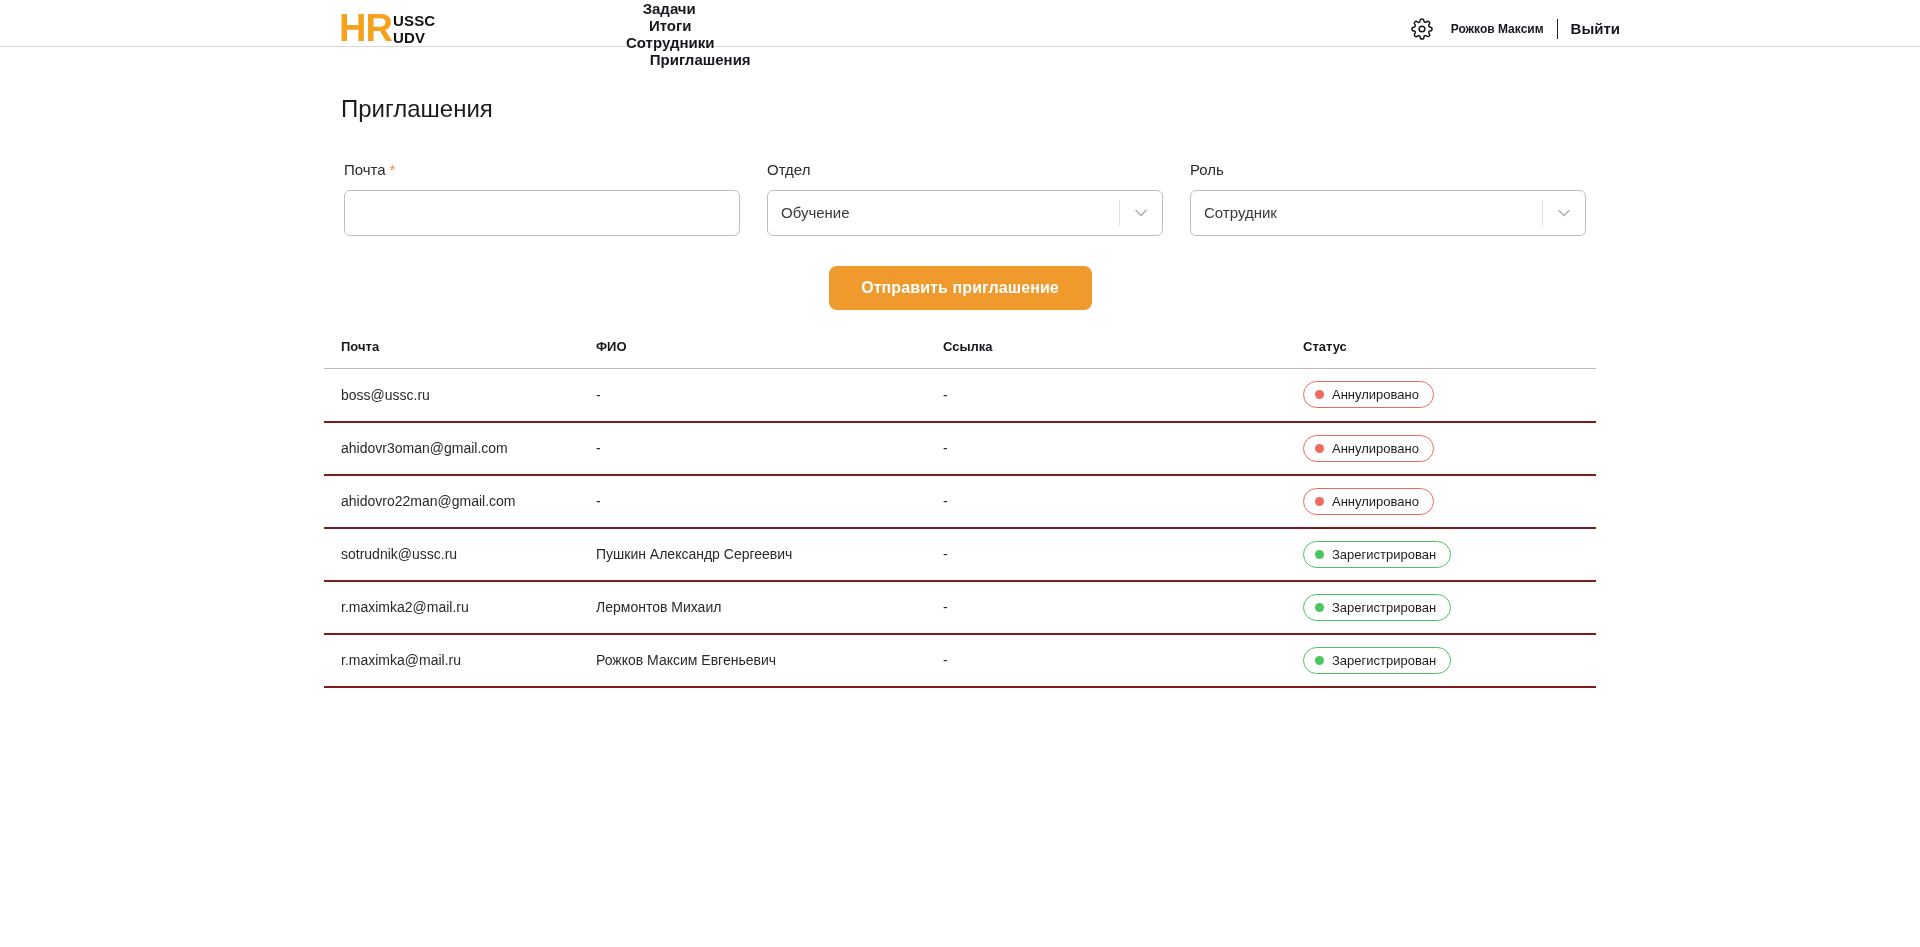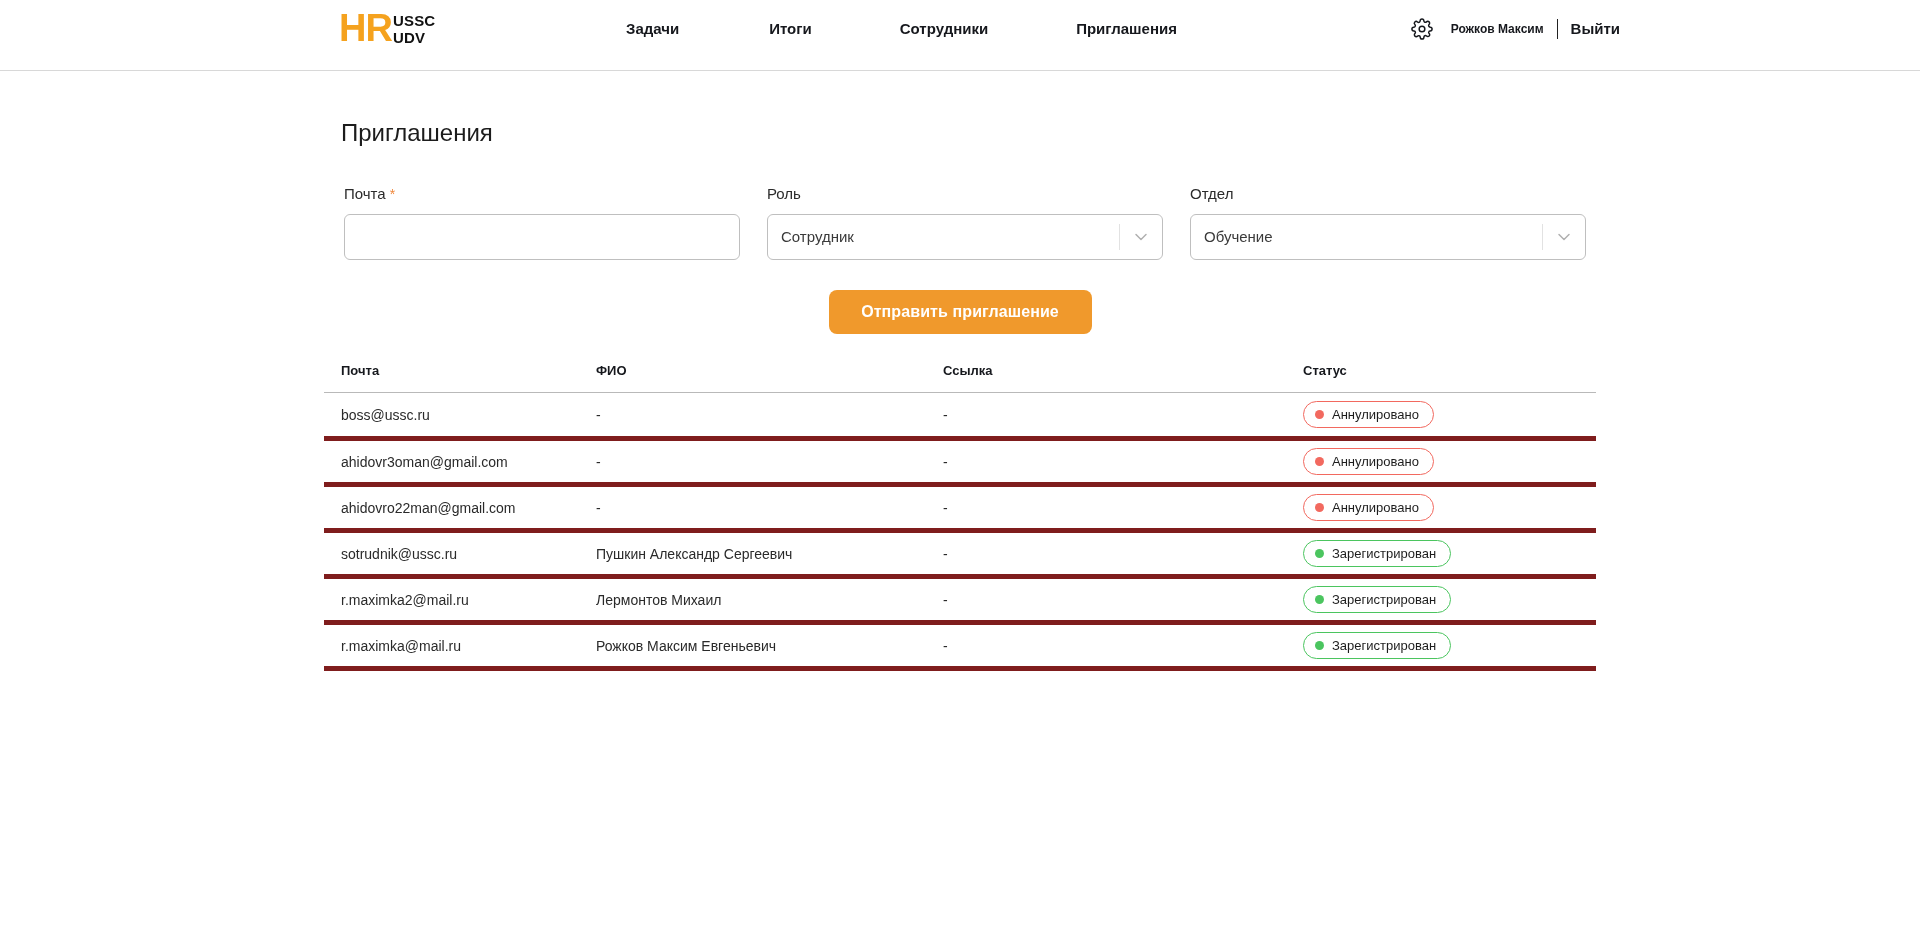--- a/index.html
+++ b/index.html
@@ -8,21 +8,21 @@
     margin: 0; padding: 0;
     width: 1920px; height: 947px;
     background: #ffffff;
     font-family: "Liberation Sans", "DejaVu Sans", sans-serif;
     color: #1a1a1a;
     overflow: hidden;
   }
 
   
   .topbar {
-    height: 71px;
+    height: 47px;
     width: 100%;
     background: #ffffff;
     border-bottom: 1px solid #d8d8d8;
     display: flex;
     align-items: center;
     position: relative;
   }
   .logo {
     position: absolute;
     left: 339px;
@@ -55,20 +55,21 @@
   }
 
   .mainnav {
     position: absolute;
     left: 612px;
     top: 0;
     height: 57px;
     display: flex;
     align-items: center;
     gap: 0;
+    flex-direction: column;
   }
   .navlink {
     font-size: 15px;
     font-weight: 700;
     color: #16181d;
     text-decoration: none;
     padding: 0 14px;
     white-space: nowrap;
     cursor: pointer;
   }
@@ -224,23 +225,23 @@
     text-align: left;
     font-size: 13px;
     font-weight: 700;
     color: #16181d;
     padding: 0 0 14px 17px;
     border-bottom: 1px solid #b9b9b9;
   }
   .tbl td {
     font-size: 14px;
     color: #2a2a2a;
-    height: 46px;
+    height: 53px;
     padding: 0 0 0 17px;
-    border-bottom: 5px solid #7f1d1d;
+    border-bottom: 2px solid #7f1d1d;
     vertical-align: middle;
   }
   .col-mail   { width: 255px; }
   .col-fio    { width: 347px; }
   .col-link   { width: 360px; }
   .col-status { width: 310px; }
 
   .badge {
     display: inline-flex;
     align-items: center;
@@ -307,36 +308,36 @@
 
       <div class="field">
         <label class="field-label">
           <span>Почта</span>
           <span class="req">*</span>
         </label>
         <input class="text-input" type="text" placeholder="" style="">
       </div>
 
       <div class="field">
-        <label class="field-label">Роль</label>
+        <label class="field-label">Отдел</label>
         <div class="select-box">
-          <span class="select-value">Сотрудник</span>
+          <span class="select-value">Обучение</span>
           <span class="select-sep"></span>
           <span class="chev">
             <svg width="20" height="20" viewBox="0 0 24 24" fill="none" stroke="#b0b0b0" stroke-width="1.8" stroke-linecap="round" stroke-linejoin="round">
                 <polyline points="6 9 12 15 18 9"></polyline>
               </svg>
           </span>
         </div>
       </div>
 
       <div class="field">
-        <label class="field-label">Отдел</label>
+        <label class="field-label">Роль</label>
         <div class="select-box">
-          <span class="select-value">Обучение</span>
+          <span class="select-value">Сотрудник</span>
           <span class="select-sep"></span>
           <span class="chev">
             <svg width="20" height="20" viewBox="0 0 24 24" fill="none" stroke="#b0b0b0" stroke-width="1.8" stroke-linecap="round" stroke-linejoin="round">
                 <polyline points="6 9 12 15 18 9"></polyline>
               </svg>
           </span>
         </div>
       </div>
 
     </div>

